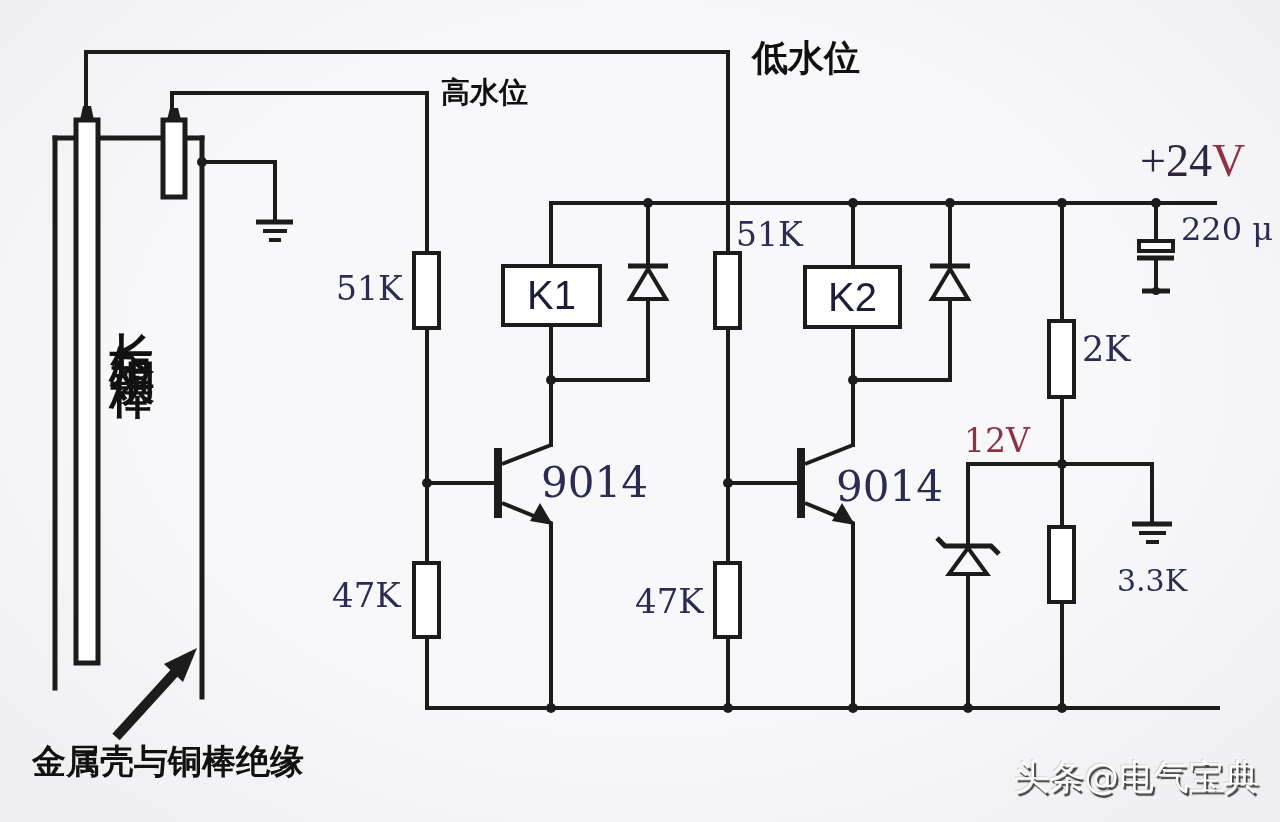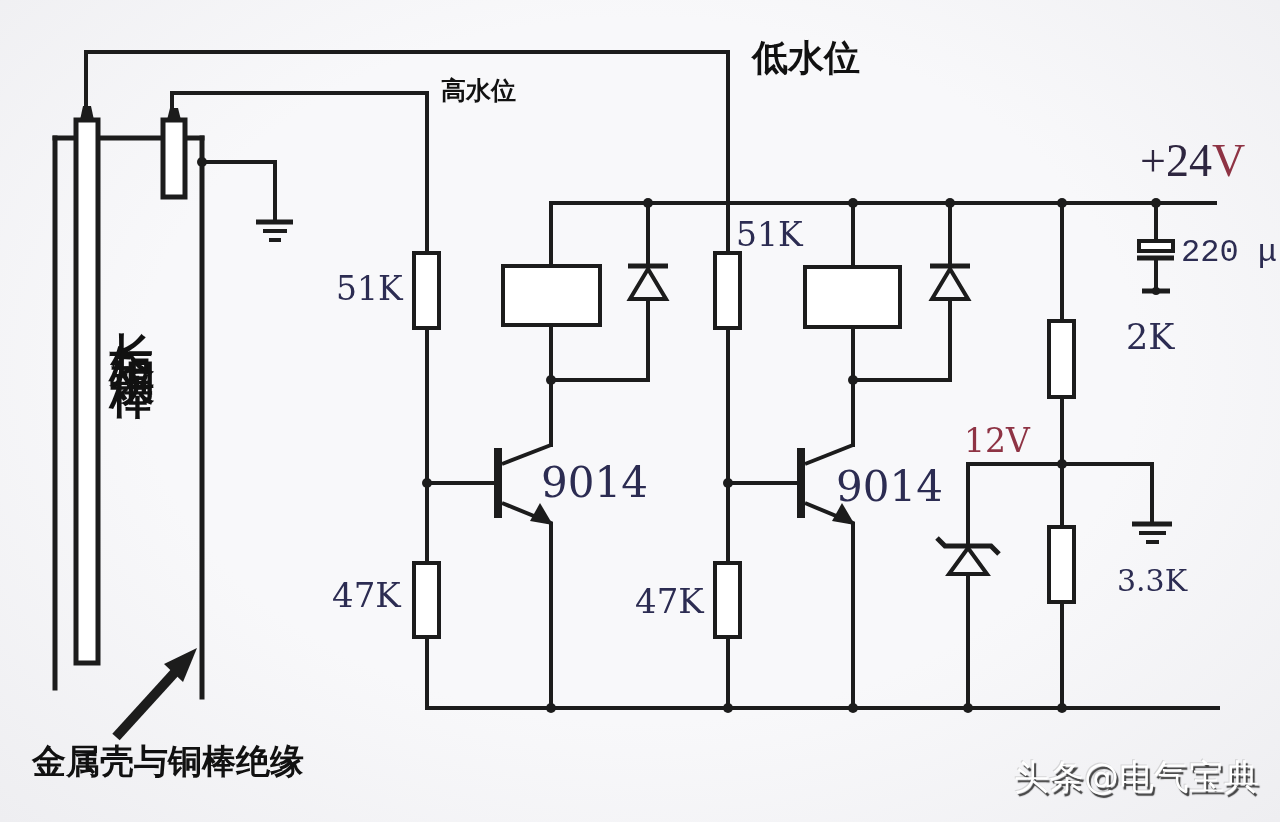--- a/index.html
+++ b/index.html
@@ -158,43 +158,45 @@
         <circle cx="968" cy="708" r="5"></circle>
       <circle cx="1062" cy="708" r="5"></circle>
     </g>
 
     <g>
       <path d="M 116 737 L 177 670" stroke="#1c1c1c" stroke-width="10" fill="none"></path>
       <polygon points="197,648 164,664 183,682" fill="#1c1c1c"></polygon>
     </g>
   </svg>
 
-  <div class="lbl cn" id="lbl-high-water" style="left:441px;top:78px;font-size:25px;">高水位</div>
+  <div class="lbl cn" id="lbl-high-water" style="left:441px;top:78px;font-size:29px;">高水位</div>
 
   <div class="lbl cn" id="lbl-low-water" style="left:752px;top:40px;font-size:36px;">低水位</div>
 
   <div class="lbl" id="lbl-power" style="left:1140px;top:138px;font-size:46px;font-family:Liberation Serif, serif;">
     <span class="num">+24</span><span class="unit">V</span>
   </div>
 
-  <div class="lbl val" style="left:1181px;top:237px;font-size:32px;font-family:Liberation Mono, monospace;">220 μ</div>
+  <div class="lbl val" style="left:1181px;top:213px;font-size:32px;">220 μ</div>
 
   <div class="lbl val" style="left:336px;top:272px;font-size:33px;">51K</div>
 
   <div class="lbl val" style="left:736px;top:218px;font-size:33px;">51K</div>
 
   <div class="lbl val" style="left:332px;top:578px;font-size:34px;">47K</div>
 
   <div class="lbl val" style="left:635px;top:584px;font-size:34px;">47K</div>
 
-  <div class="lbl val" style="left:1082px;top:320px;font-size:35px;margin-left:44px;">2K</div>
+  <div class="lbl val" style="left:1082px;top:332px;font-size:35px;">2K</div>
 
   <div class="lbl val" style="left:1078px;top:566px;font-size:30px;margin-left:39px;">3.3K</div>
 
-
+  <div class="relay-lbl" style="left:503px;top:266px;width:97px;height:59px;font-size:40px;">K1</div>
+
+  <div class="relay-lbl" style="left:805px;top:267px;width:95px;height:60px;font-size:40px;">K2</div>
 
   <div class="lbl val" style="left:541px;top:462px;font-size:42px;">9014</div>
 
   <div class="lbl val" style="left:836px;top:466px;font-size:42px;">9014</div>
 
   <div class="lbl volt" style="left:964px;top:424px;font-size:33px;">12V</div>
 
   <div class="lbl cn" id="lbl-tank-caption" style="left:110px;top:296px;font-size:45px;">长短铜棒</div>
 
   <div class="lbl cn" style="left:32px;top:744px;font-size:34px;">金属壳与铜棒绝缘</div>

